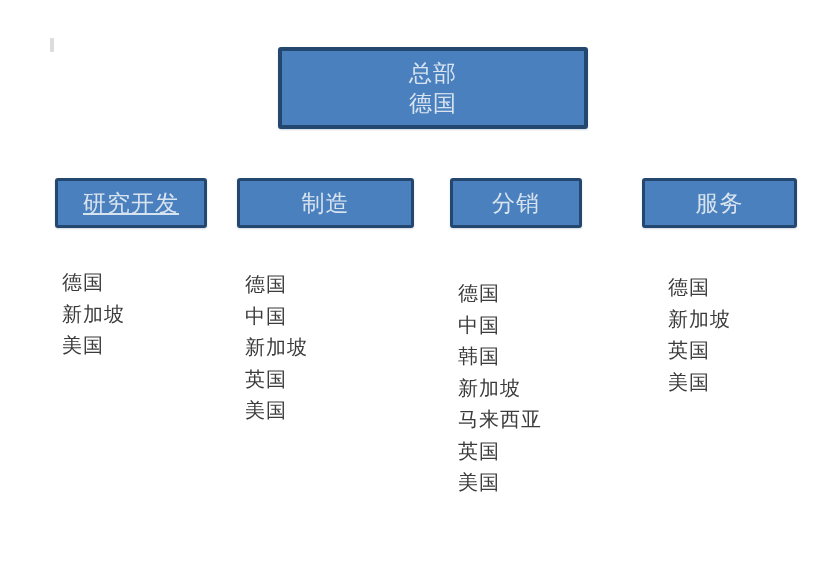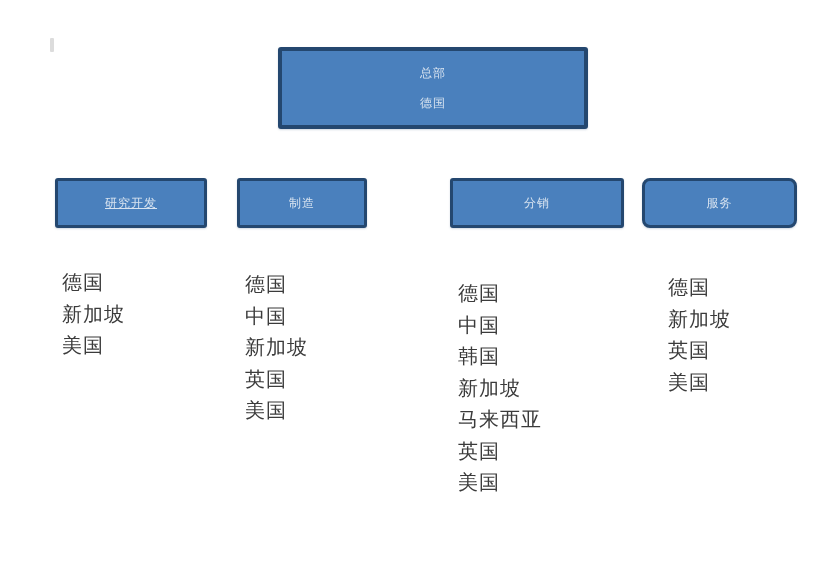--- a/index.html
+++ b/index.html
@@ -19,41 +19,41 @@
     position: absolute;
     box-sizing: border-box;
     background: #4a80bd;
     border: 3px solid #24476f;
     border-radius: 3px;
     color: #d8e3f0;
     display: flex;
     flex-direction: column;
     align-items: center;
     justify-content: center;
-    font-size: 12px;
+    font-size: 23px;
     letter-spacing: 1px;
     text-align: center;
     box-shadow: 0 1px 2px rgba(120,140,170,0.35);
   }
   .root-box {
     left: 278px;
     top: 47px;
     width: 310px;
     height: 82px;
     border-width: 4px;
     line-height: 30px;
   }
   .branch-box {
     top: 178px;
     height: 50px;
   }
   .branch-box.b0 { left: 55px;  width: 152px; text-decoration: underline; }
-  .branch-box.b1 { left: 237px; width: 130px; }
-  .branch-box.b2 { left: 450px; width: 174px; justify-content: center; }
-  .branch-box.b3 { left: 642px; width: 155px; border-radius: 8px; }
+  .branch-box.b1 { left: 237px; width: 177px; }
+  .branch-box.b2 { left: 450px; width: 132px; justify-content: center; }
+  .branch-box.b3 { left: 642px; width: 155px; }
   .country-list {
     position: absolute;
     color: #3b3b3b;
     font-size: 20px;
     line-height: 31.5px;
     letter-spacing: 1px;
     white-space: nowrap;
   }
   .country-list.l0 { left: 62px;  top: 267px; }
   .country-list.l1 { left: 245px; top: 269px; }

